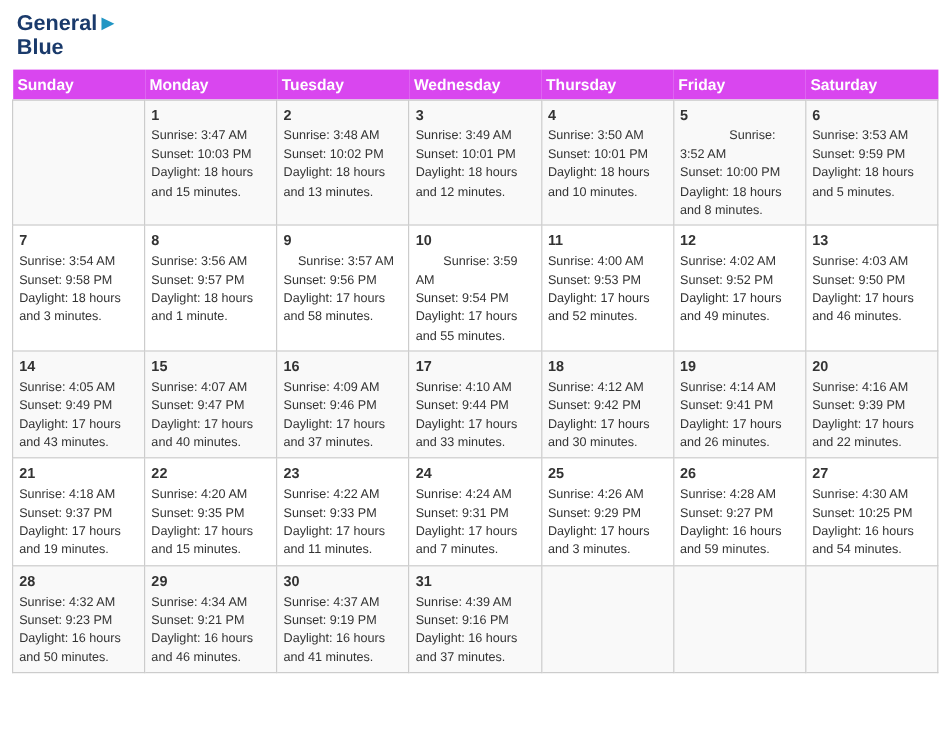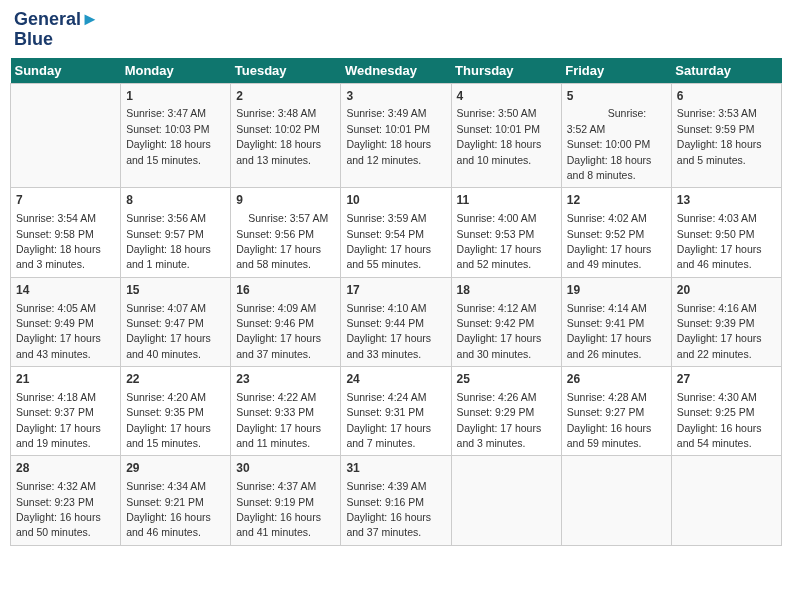--- a/index.html
+++ b/index.html
@@ -41,21 +41,21 @@
     .subtitle {
       font-size: 16px;
       color: #444;
     }
     table {
       width: 100%;
       border-collapse: collapse;
       font-size: 11px;
     }
     thead th {
-      background-color: #0f766e;
+      background-color: #d946ef;
       color: #fff;
       padding: 5px 4px;
       text-align: left;
       font-size: 13px;
       font-weight: bold;
     }
     tbody td {
       border: 1px solid #ccc;
       padding: 4px 5px;
       vertical-align: top;
@@ -146,21 +146,21 @@
 Daylight: 18 hours
 and 3 minutes.</span></td>
         <td><span class="day-num">8</span><span class="day-info" style="white-space: pre-line;">Sunrise: 3:56 AM
 Sunset: 9:57 PM
 Daylight: 18 hours
 and 1 minute.</span></td>
         <td><span class="day-num">9</span><span class="day-info" style="white-space: pre-line; margin-left: 12px;">Sunrise: 3:57 AM
 Sunset: 9:56 PM
 Daylight: 17 hours
 and 58 minutes.</span></td>
-        <td><span class="day-num">10</span><span class="day-info" style="white-space: pre-line;">Sunrise: 3:59 AM
+        <td><span class="day-num">10</span><span class="day-info" style="white-space: pre-line; margin-left: 23px;">Sunrise: 3:59 AM
 Sunset: 9:54 PM
 Daylight: 17 hours
 and 55 minutes.</span></td>
         <td><span class="day-num">11</span><span class="day-info" style="white-space: pre-line;">Sunrise: 4:00 AM
 Sunset: 9:53 PM
 Daylight: 17 hours
 and 52 minutes.</span></td>
         <td><span class="day-num">12</span><span class="day-info" style="white-space: pre-line;">Sunrise: 4:02 AM
 Sunset: 9:52 PM
 Daylight: 17 hours
@@ -219,21 +219,21 @@
 and 7 minutes.</span></td>
         <td><span class="day-num">25</span><span class="day-info" style="white-space: pre-line;">Sunrise: 4:26 AM
 Sunset: 9:29 PM
 Daylight: 17 hours
 and 3 minutes.</span></td>
         <td><span class="day-num">26</span><span class="day-info" style="white-space: pre-line;">Sunrise: 4:28 AM
 Sunset: 9:27 PM
 Daylight: 16 hours
 and 59 minutes.</span></td>
         <td><span class="day-num">27</span><span class="day-info" style="white-space: pre-line;">Sunrise: 4:30 AM
-Sunset: 9:25 PM
+Sunset: 10:25 PM
 Daylight: 16 hours
 and 54 minutes.</span></td>
       </tr>
       <tr>
         <td><span class="day-num">28</span><span class="day-info" style="white-space: pre-line;">Sunrise: 4:32 AM
 Sunset: 9:23 PM
 Daylight: 16 hours
 and 50 minutes.</span></td>
         <td><span class="day-num">29</span><span class="day-info" style="white-space: pre-line;">Sunrise: 4:34 AM
 Sunset: 9:21 PM

